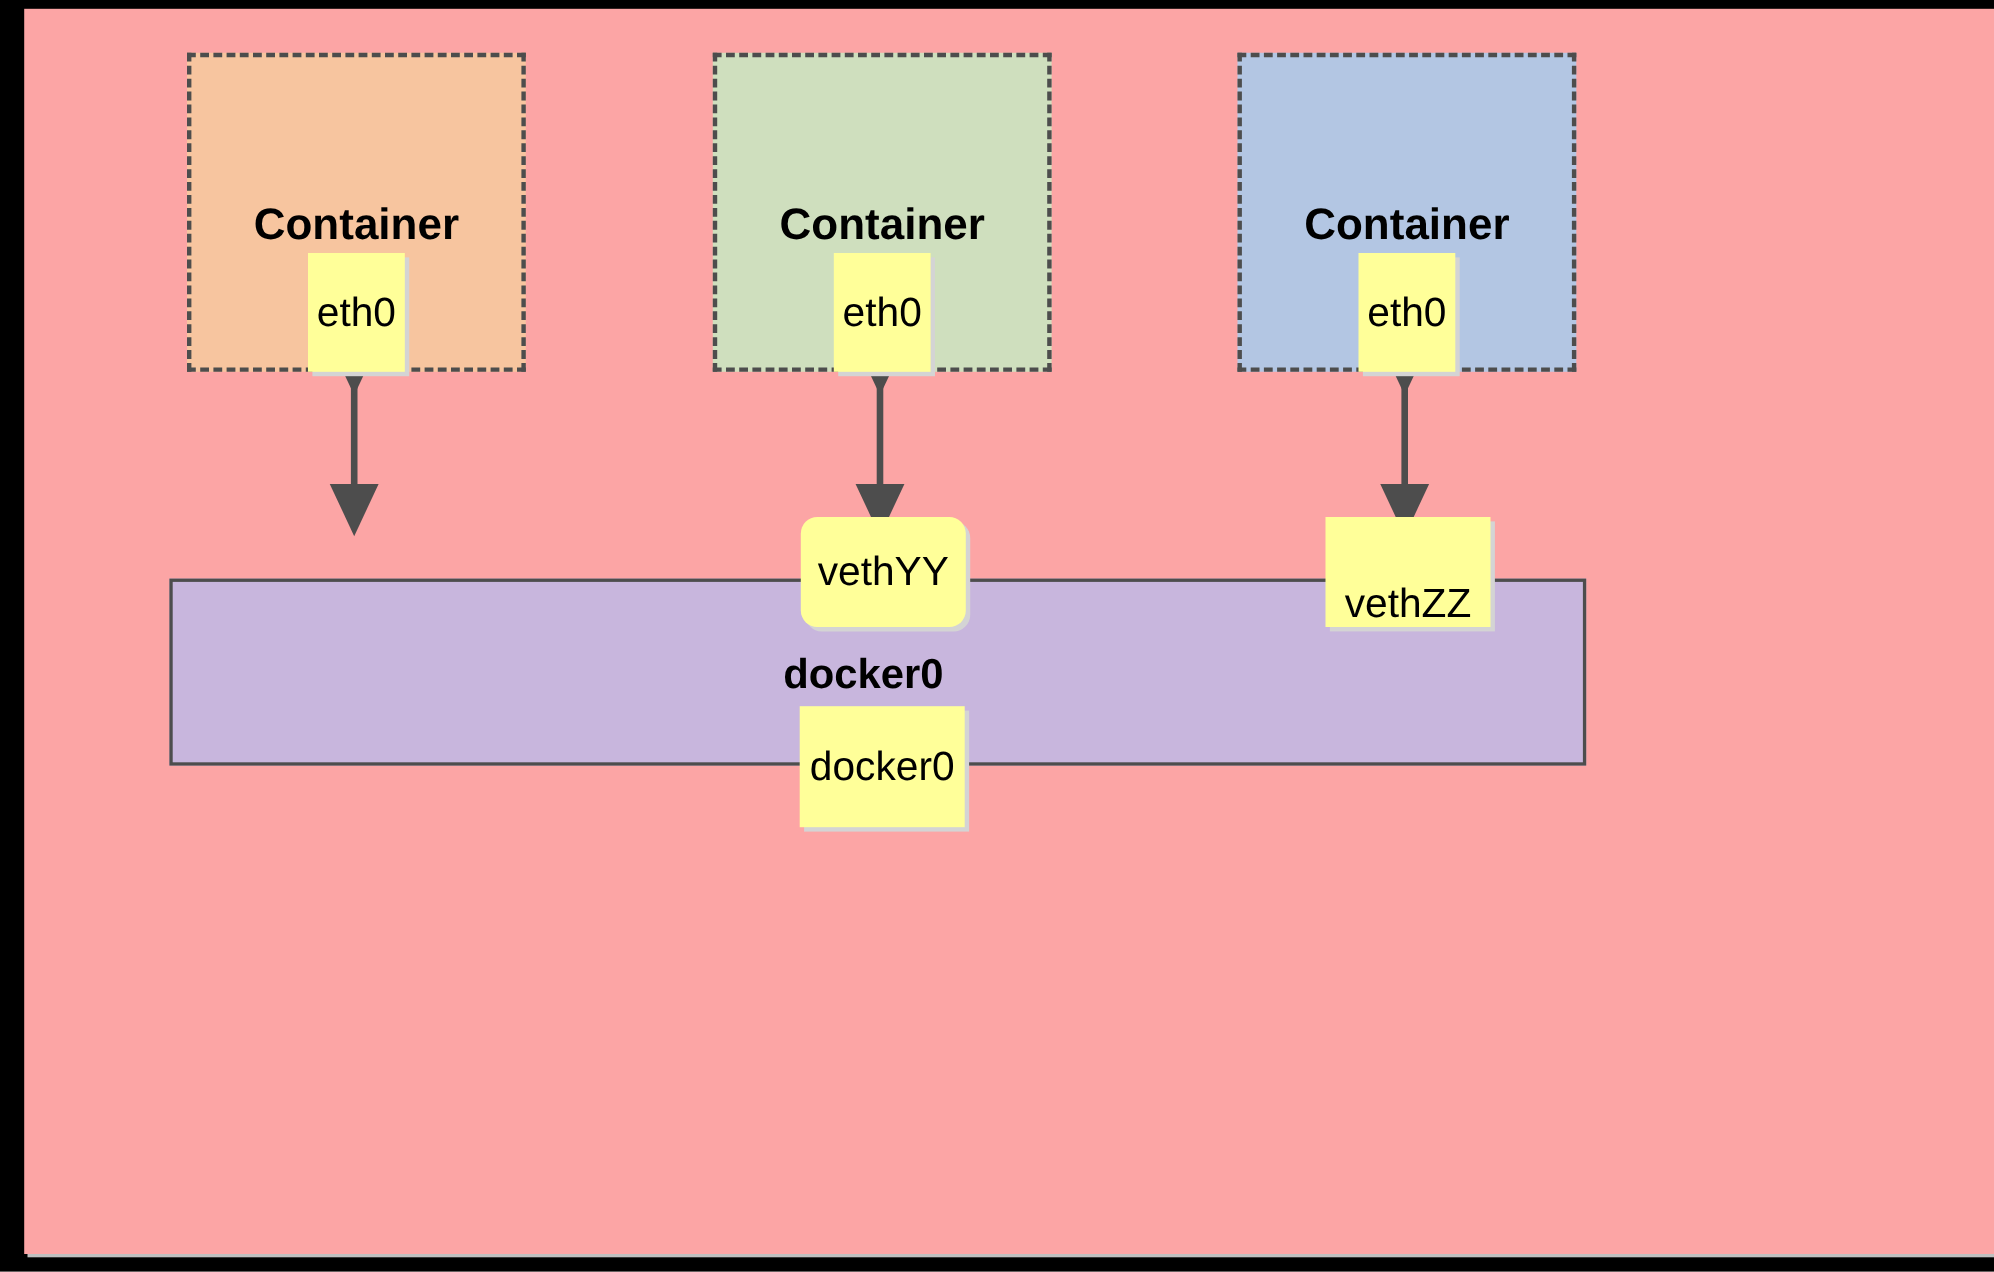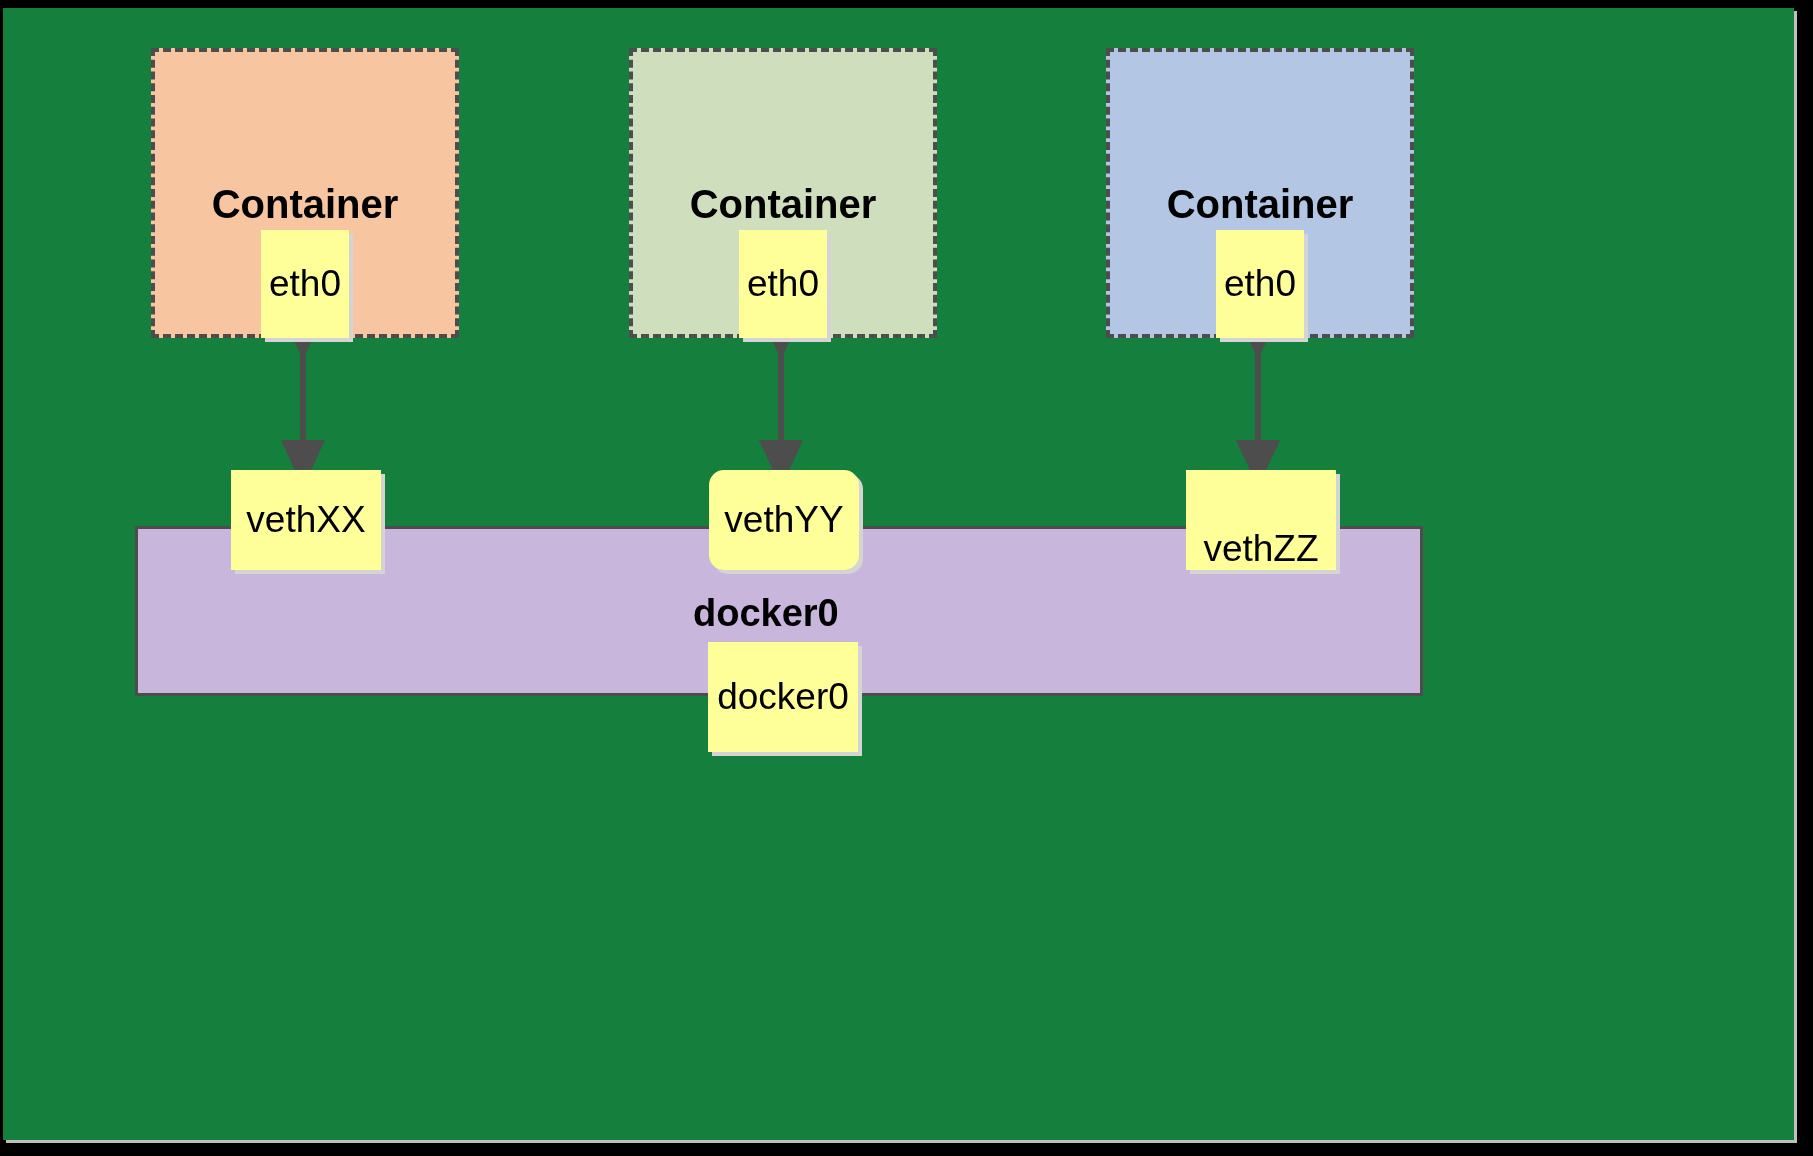--- a/index.html
+++ b/index.html
@@ -21,25 +21,25 @@
     top: 0;
     width: 1813px;
     height: 1156px;
     background: #000000;
     box-sizing: border-box;
   }
 
   
   #canvas {
     position: absolute;
-    left: 3px;
+    left: 22px;
     top: 8px;
     width: 1791px;
     height: 1132px;
-    background: #15803d;
+    background: #fca5a5;
     box-shadow: 3px 3px 0 0 #bfbfbf;
     overflow: hidden;
   }
 
   .node {
     position: absolute;
     box-sizing: border-box;
   }
 
   
@@ -149,23 +149,20 @@
       <div class="container-title">Container</div>
     </div>
     <div class="node iface zstack" style="left:1213px; top:222px; width:88px; height:108px;">
       <span>eth0</span>
     </div>
 
     <div class="node" id="docker0-bar" style="left:132px; top:518px; width:1288px; height:170px;">
     </div>
     <div id="docker0-label" style="left:690px; top:584px;">docker0</div>
 
-    <div class="node iface zstack" style="left:228px; top:462px; width:150px; height:100px;">
-      <span>vethXX</span>
-    </div>
     <div class="node iface zstack" style="left:706px; top:462px; width:150px; height:100px;border-radius:15px;">
       <span>vethYY</span>
     </div>
     <div class="node iface zstack" style="left:1183px; top:462px; width:150px; height:100px;align-items:flex-end;">
       <span>vethZZ</span>
     </div>
 
     <div class="node iface zstack" style="left:705px; top:634px; width:150px; height:110px;">
       <span>docker0</span>
     </div>

